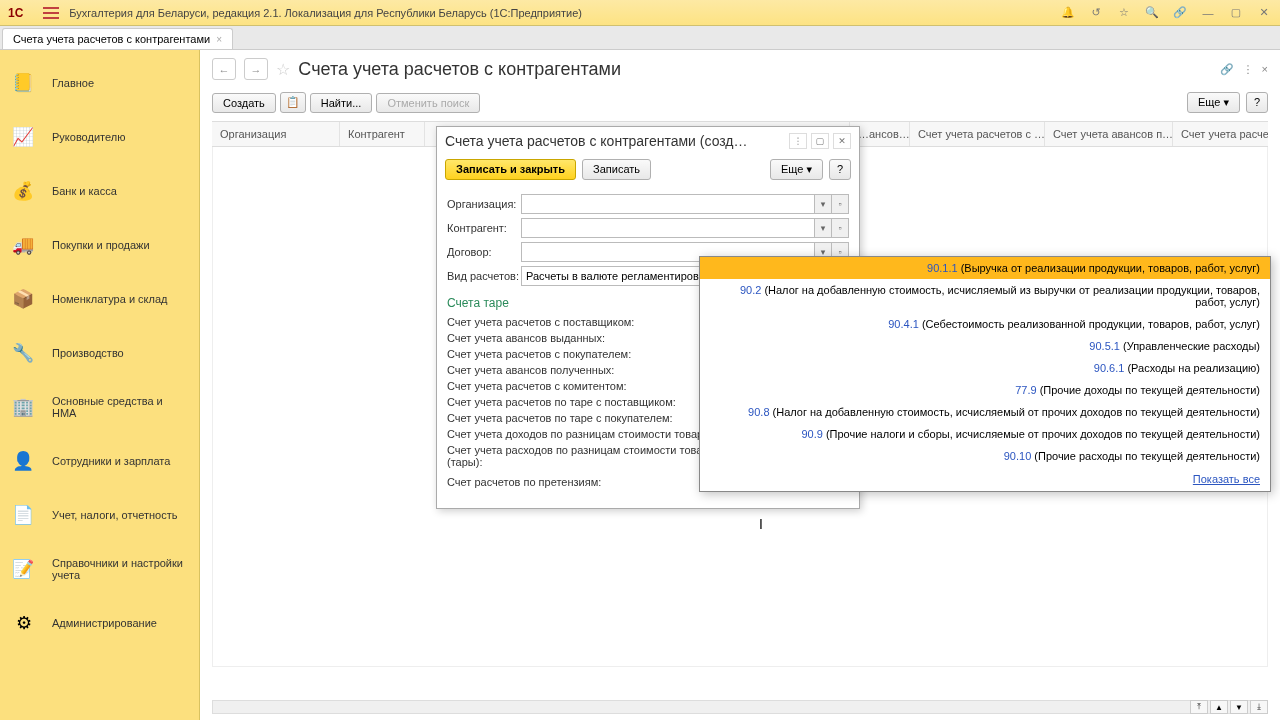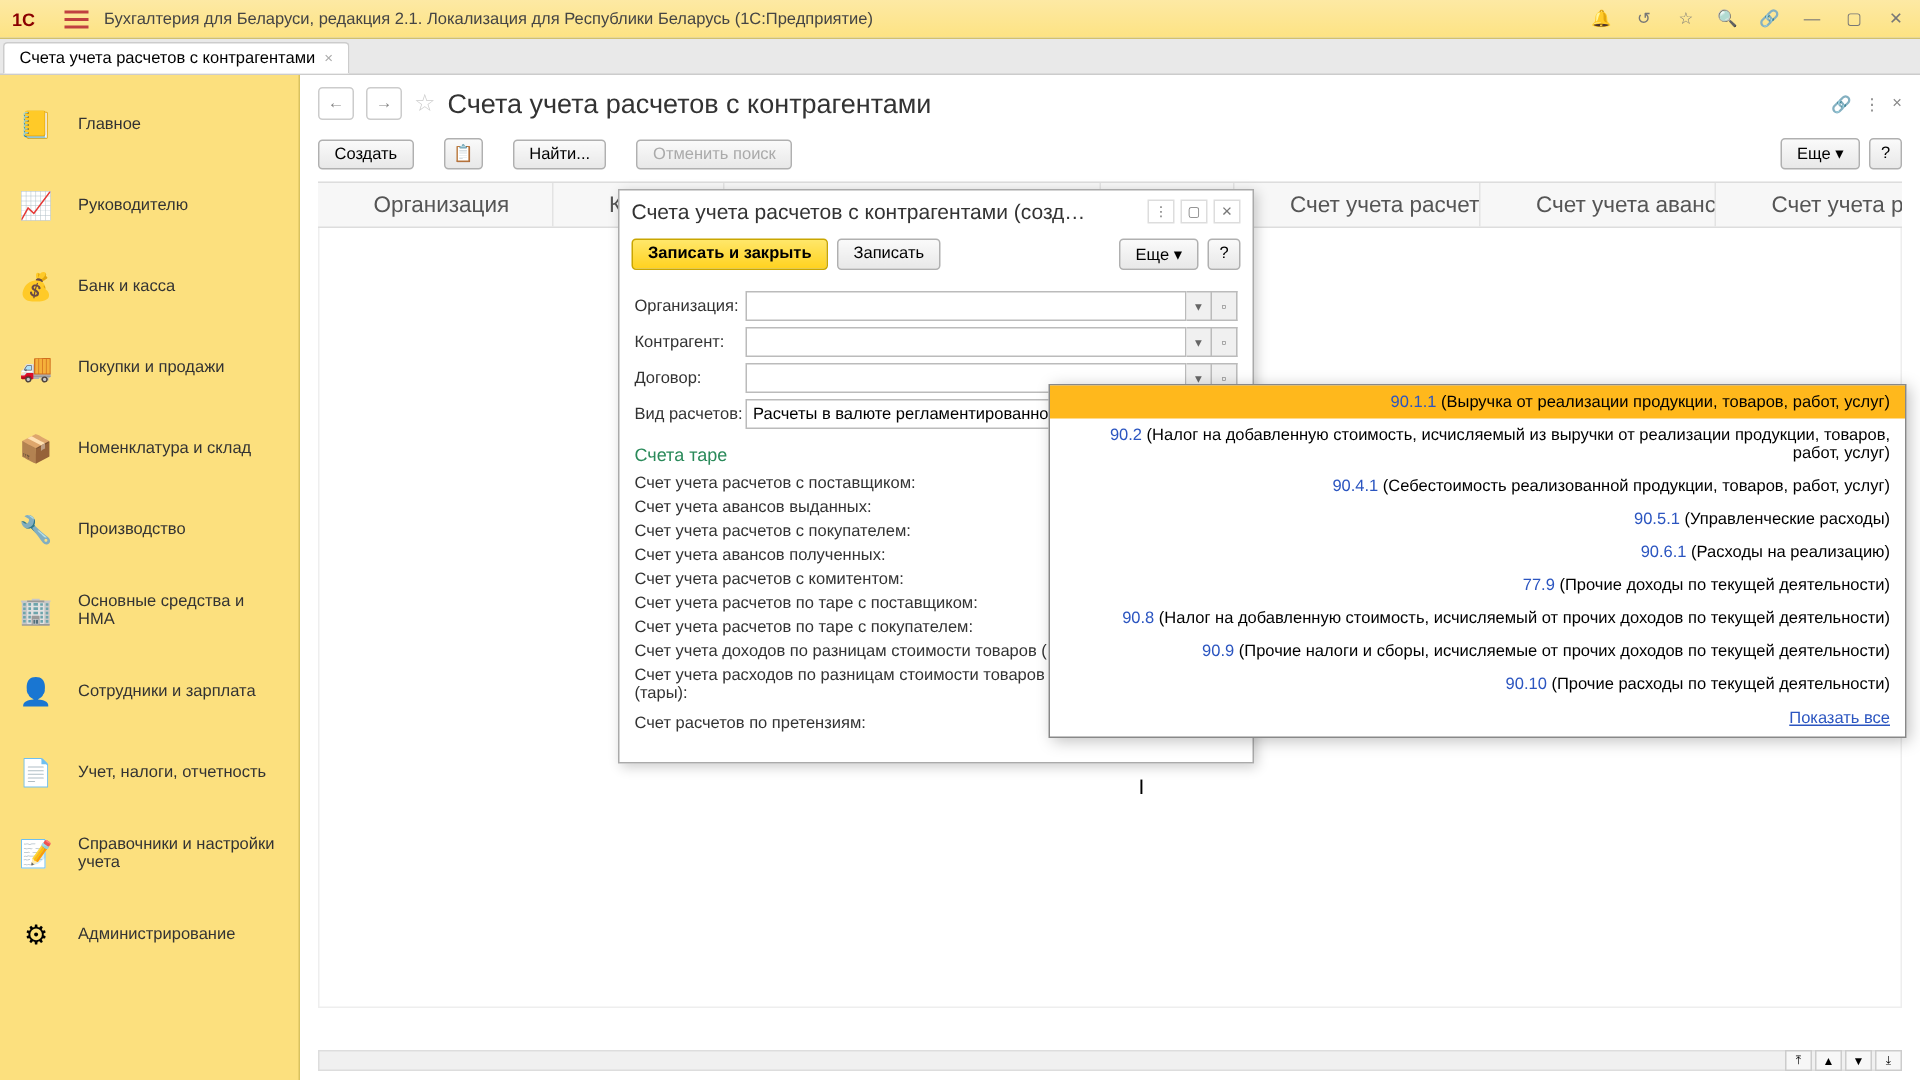--- a/index.html
+++ b/index.html
@@ -25,35 +25,35 @@
 .sb-label { color: #333; font-size: 11px; flex: 1; }
 
 .content { flex: 1; background: #fff; position: relative; }
 
 .page-hdr { display: flex; align-items: center; padding: 8px 12px; gap: 8px; }
 .nav-btn { width: 24px; height: 22px; border: 1px solid #ccc; background: #fff; border-radius: 3px; display: flex; align-items: center; justify-content: center; color: #888; }
 .star { font-size: 16px; color: #ccc; }
 .page-title { font-size: 18px; color: #333; }
 .page-hdr .right { margin-left: auto; display: flex; gap: 8px; color: #888; }
 
-.toolbar { display: flex; align-items: center; padding: 4px 12px; gap: 20px; }
+.toolbar { display: flex; align-items: center; padding: 4px 12px; gap: 4px; }
 .btn { border: 1px solid #b0b0b0; background: linear-gradient(#fafafa,#e8e8e8); padding: 3px 10px; border-radius: 3px; font-size: 11px; cursor: pointer; }
 .btn-icon { width: 26px; padding: 3px 0; text-align: center; }
 .btn-disabled { color: #aaa; }
 .toolbar .right { margin-left: auto; display: flex; gap: 6px; }
 
 .grid-hdr { display: flex; border-top: 1px solid #ddd; border-bottom: 1px solid #ddd; margin: 4px 12px 0 12px; background: #f7f7f7; }
-.grid-col { padding: 6px 8px; border-right: 1px solid #e3e3e3; font-size: 15px; color: #555; white-space: nowrap; overflow: hidden; margin-left: 29px; }
+.grid-col { padding: 6px 8px; border-right: 1px solid #e3e3e3; font-size: 11px; color: #555; white-space: nowrap; overflow: hidden; }
 .grid-body { margin: 0 12px; height: 520px; border: 1px solid #eee; border-top: none; position: relative; }
 
 .scroll-bottom { position: absolute; bottom: 6px; left: 12px; right: 12px; height: 14px; background: #f0f0f0; border: 1px solid #ddd; display: flex; align-items: center; }
 .scroll-nav { position: absolute; bottom: 6px; right: 12px; display: flex; gap: 2px; }
 .scroll-nav .sbtn { width: 18px; height: 14px; border: 1px solid #ccc; background: #f7f7f7; display: flex; align-items: center; justify-content: center; font-size: 8px; }
 
-.dialog { position: absolute; left: 412px; top: 126px; width: 424px; background: #fff; border: 1px solid #aaa; box-shadow: 2px 2px 8px rgba(0,0,0,0.2); z-index: 10; }
+.dialog { position: absolute; left: 436px; top: 126px; width: 424px; background: #fff; border: 1px solid #aaa; box-shadow: 2px 2px 8px rgba(0,0,0,0.2); z-index: 10; }
 .dlg-hdr { display: flex; align-items: center; padding: 6px 8px; }
 .dlg-title { font-size: 14px; color: #333; flex: 1; white-space: nowrap; overflow: hidden; text-overflow: ellipsis; }
 .dlg-ctrl { display: flex; gap: 4px; margin-left: 8px; }
 .dlg-ctrl span { width: 18px; height: 16px; display: flex; align-items: center; justify-content: center; border: 1px solid #ddd; font-size: 9px; color: #777; cursor: pointer; }
 .dlg-bar { display: flex; padding: 4px 8px; gap: 6px; }
 .btn-yellow { background: linear-gradient(#ffe76a,#ffd21f); border: 1px solid #c9a600; font-weight: bold; }
 .btn-sq { width: 22px; padding: 3px 0; text-align: center; }
 .dlg-body { padding: 6px 10px 12px 10px; }
 .row { display: flex; align-items: center; margin: 4px 0; }
 .row label { width: 74px; color: #333; }

